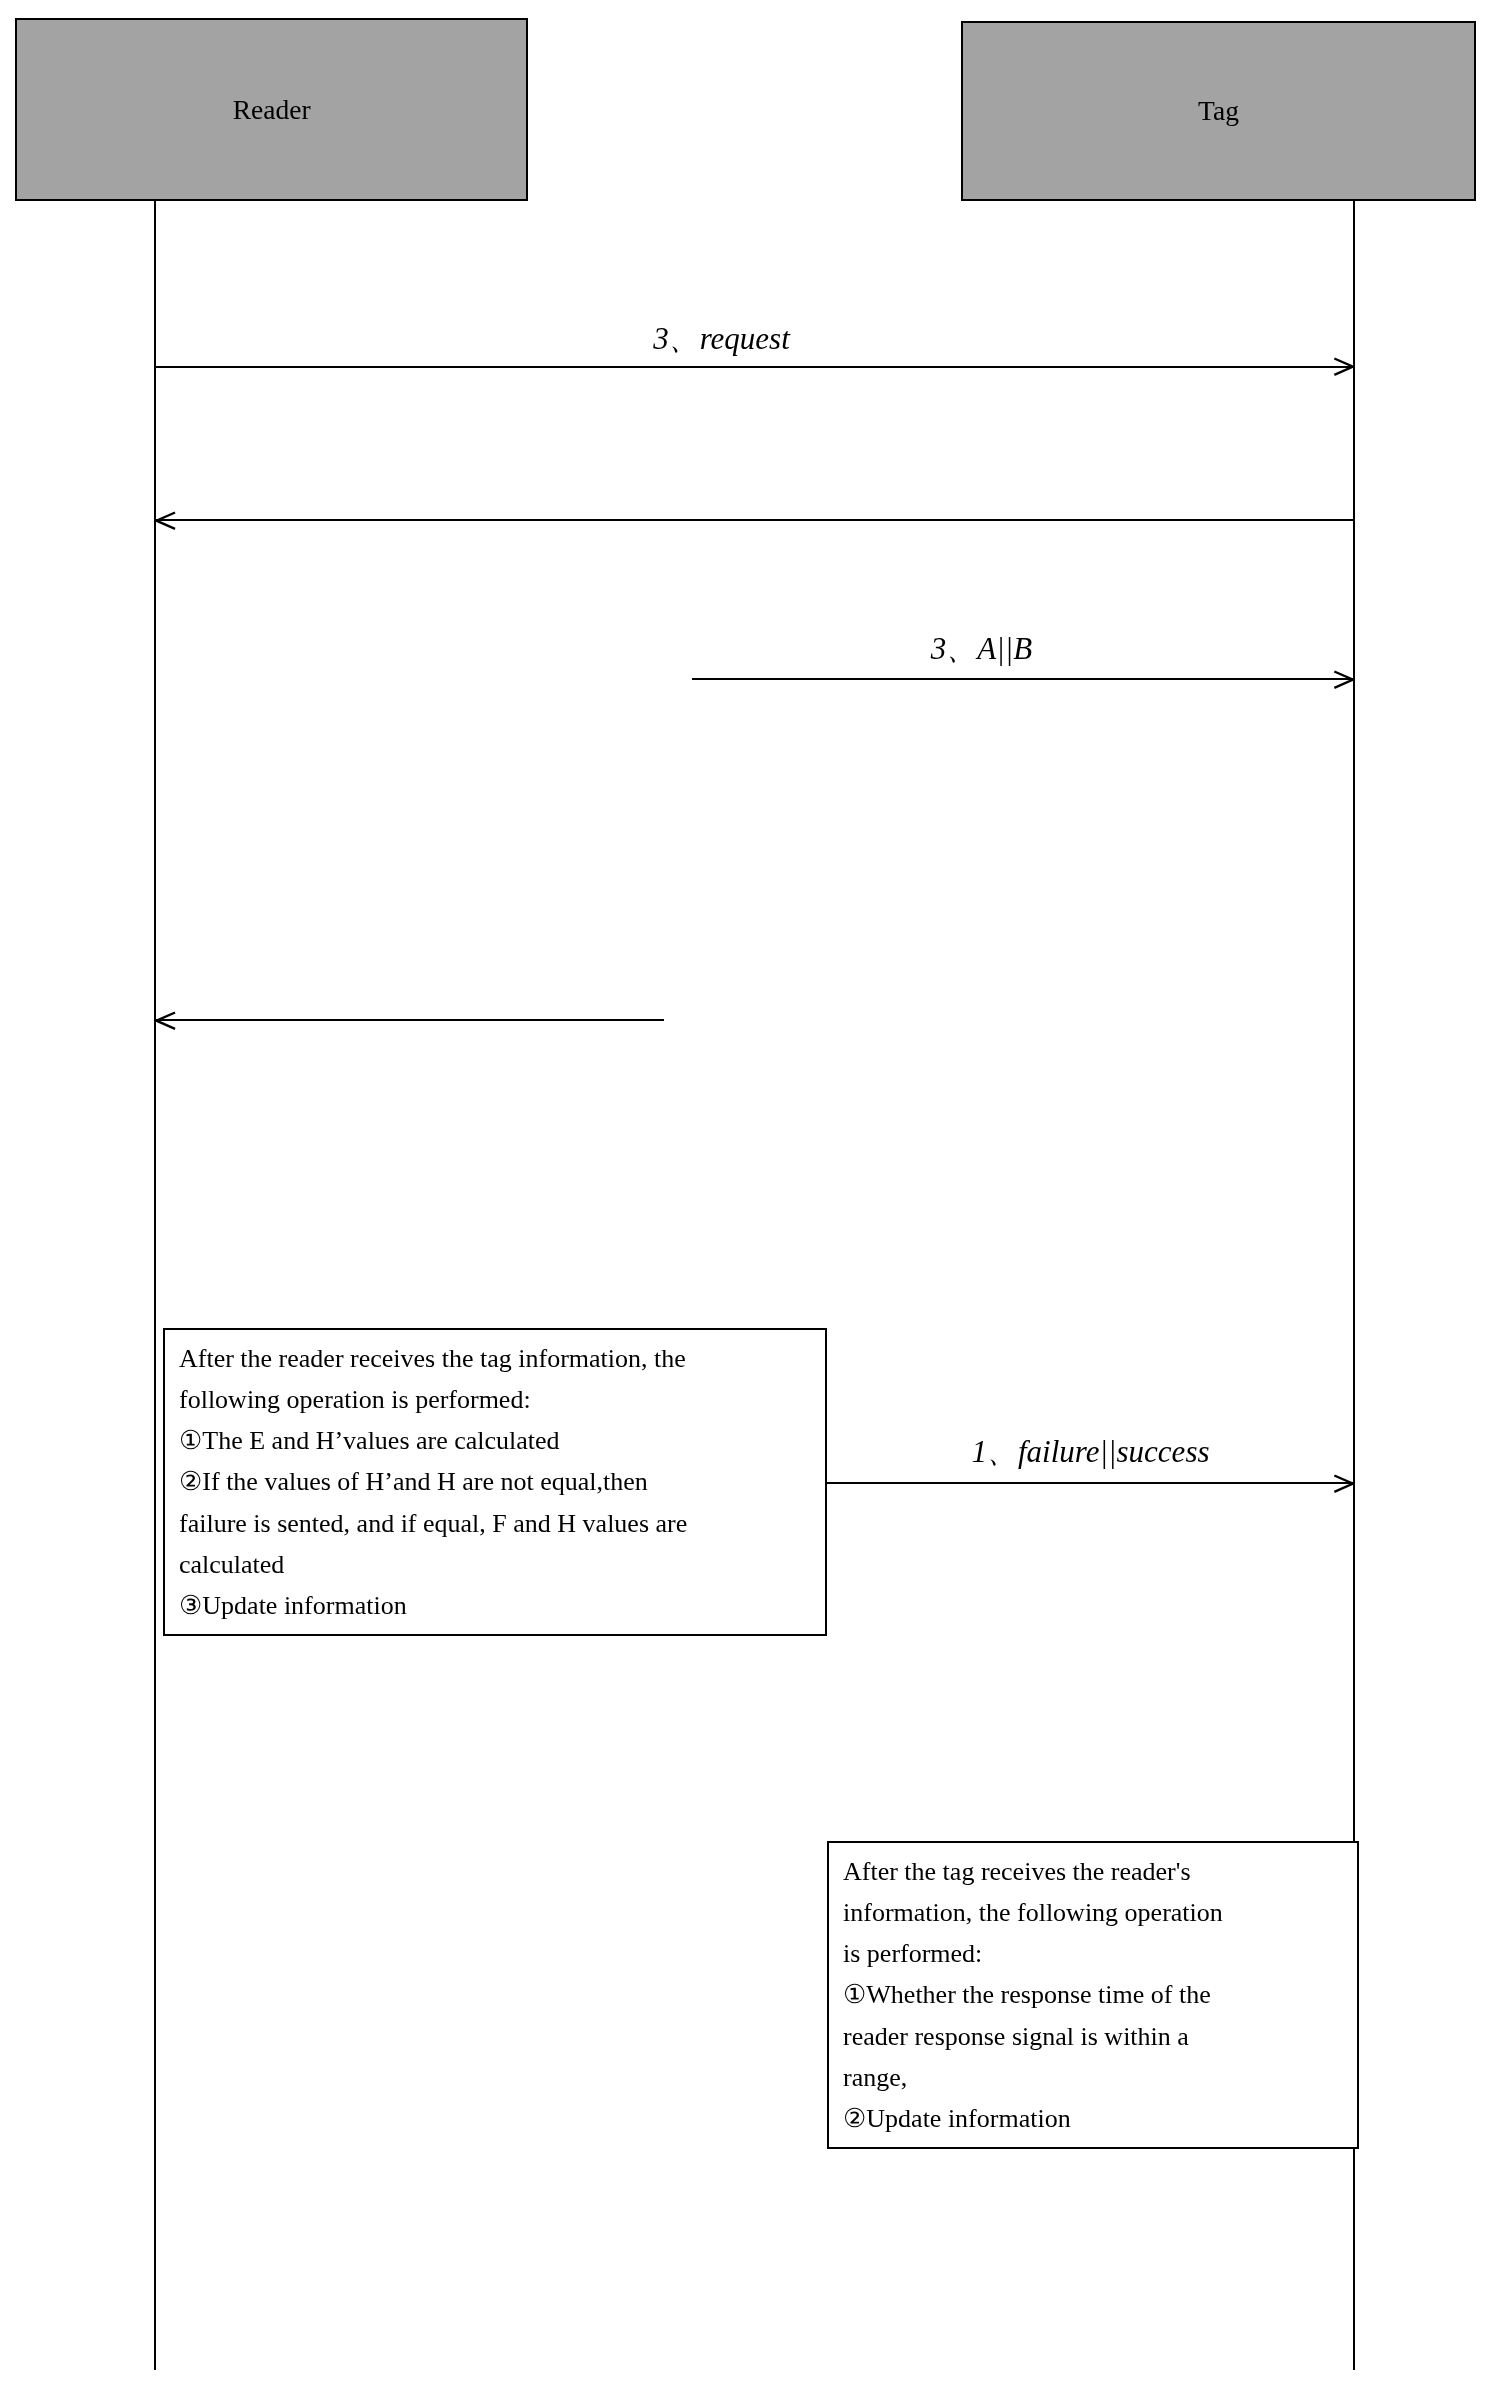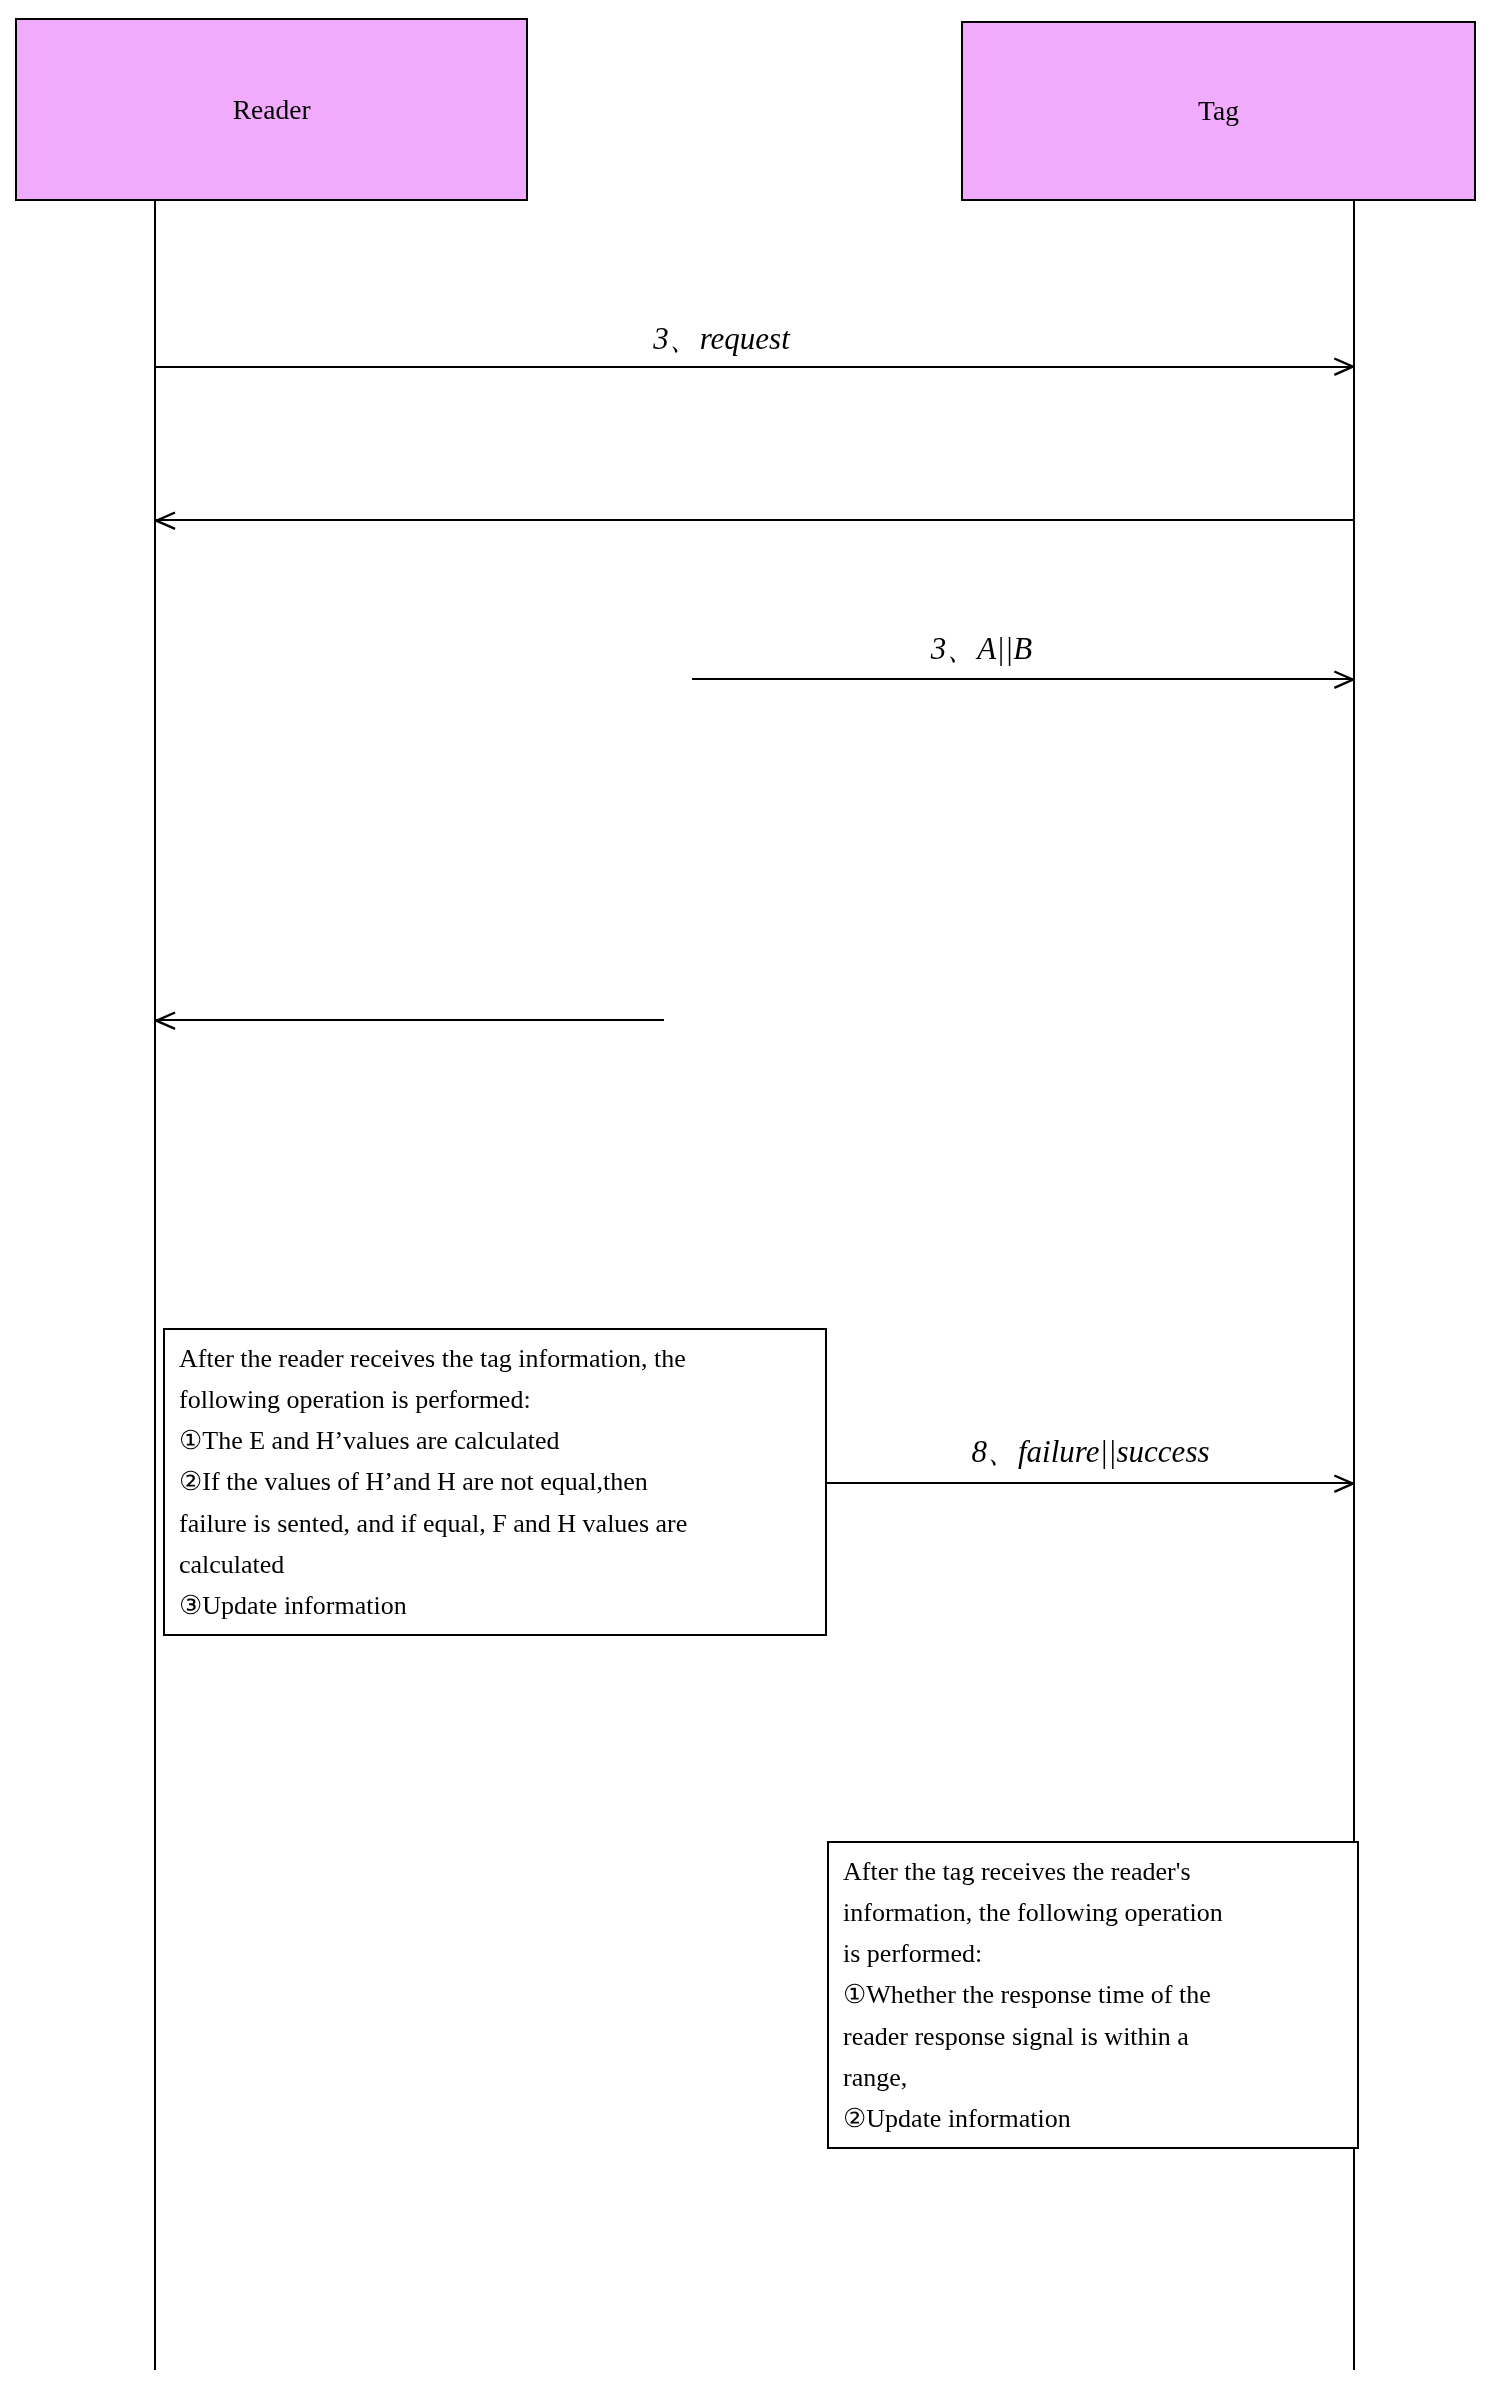--- a/index.html
+++ b/index.html
@@ -7,21 +7,21 @@
     position:relative;
     width:1509px;
     height:2401px;
     background:#ffffff;
     font-family:"Liberation Serif","DejaVu Serif",serif;
     color:#000;
   }
   .actor-box{
     position:absolute;
     border:2.9px solid #000;
-    background:#f0abfc;
+    background:#a3a3a3;
     display:flex;
     align-items:center;
     justify-content:center;
     font-size:27.5px;
     box-sizing:border-box;
   }
   .lifeline{
     position:absolute;
     width:2.3px;
     background:#000;
@@ -108,21 +108,21 @@
 
   <div class="note" style="left:163px; top:1328px; width:664px;">After the reader receives the tag information, the
 following operation is performed:
 ①The E and H’values are calculated
 ②If the values of H’and H are not equal,then
 failure is sented, and if equal, F and H values are
 calculated
 ③Update information</div>
 
   <div class="msg-label" style="left:897px; top:1431px; width:387px;">
-    <span>8、failure||success</span>
+    <span>1、failure||success</span>
   </div>
   <div class="msg-line" style="left:827px; top:1482px; width:527px;"></div>
   <svg class="ah" style="left:1332px; top:1472px;" viewBox="0 0 40 40">
     <path d="M4 6 L36 20 L4 34" fill="none" stroke="#000" stroke-width="4"></path>
   </svg>
 
   <div class="note" style="left:827px; top:1841px; width:532px;">After the tag receives the reader's
 information, the following operation
 is performed:
 ①Whether the response time of the

